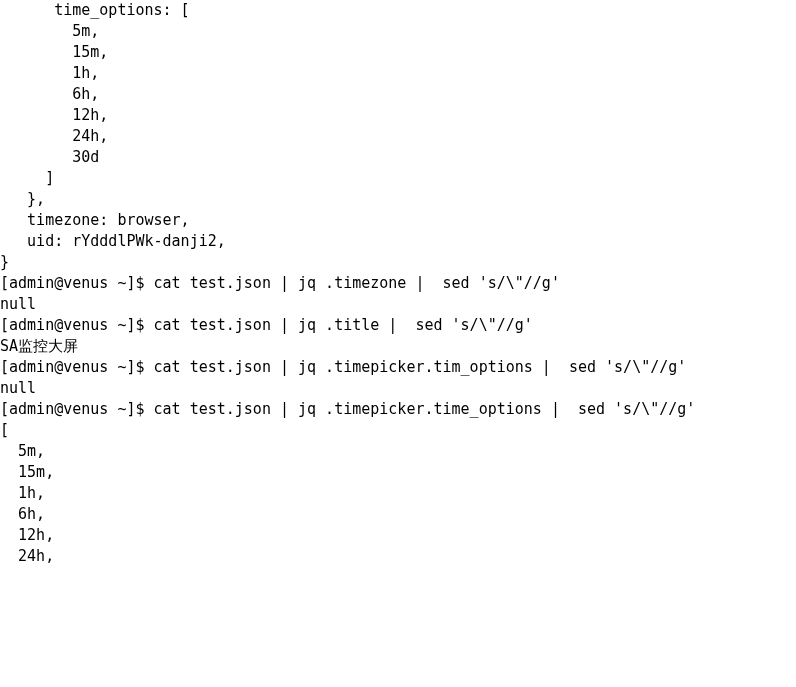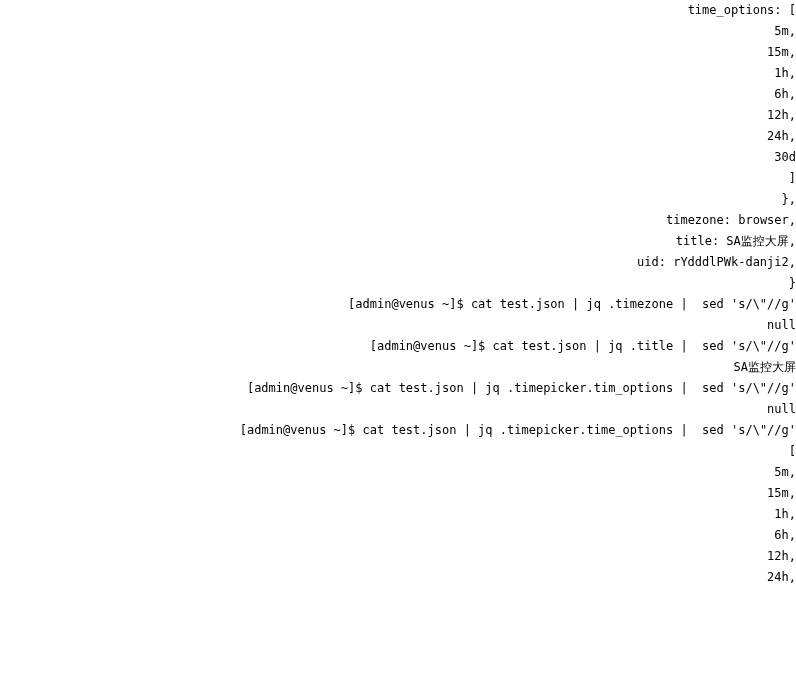--- a/index.html
+++ b/index.html
@@ -26,25 +26,24 @@
     padding: 0;
     box-sizing: border-box;
     overflow: hidden;
     position: relative;
   }
   .line {
     white-space: pre;
     height: 21px;
     line-height: 21px;
     font-family: "DejaVu Sans Mono", "Liberation Mono", monospace;
-    font-size: 12px;
+    font-size: 15px;
     color: #000000;
     margin: 0;
     padding: 0;
-    text-align: right;
   }
   .line.cut {
     height: 17px;
     overflow: hidden;
   }
 </style>
 </head>
 <body>
 
 <div id="terminal">
@@ -52,21 +51,20 @@
     <div class="line">        5m,</div>
     <div class="line">        15m,</div>
     <div class="line">        1h,</div>
     <div class="line">        6h,</div>
     <div class="line">        12h,</div>
     <div class="line">        24h,</div>
     <div class="line">        30d</div>
     <div class="line">     ]</div>
     <div class="line">   },</div>
     <div class="line">   timezone: browser,</div>
-    <div class="line">   title: SA监控大屏,</div>
     <div class="line">   uid: rYdddlPWk-danji2,</div>
     <div class="line">}</div>
     <div class="line">[admin@venus ~]$ cat test.json | jq .timezone |  sed 's/\"//g'</div>
     <div class="line">null</div>
     <div class="line">[admin@venus ~]$ cat test.json | jq .title |  sed 's/\"//g'</div>
     <div class="line">SA监控大屏</div>
     <div class="line">[admin@venus ~]$ cat test.json | jq .timepicker.tim_options |  sed 's/\"//g'</div>
     <div class="line">null</div>
     <div class="line">[admin@venus ~]$ cat test.json | jq .timepicker.time_options |  sed 's/\"//g'</div>
     <div class="line">[</div>

